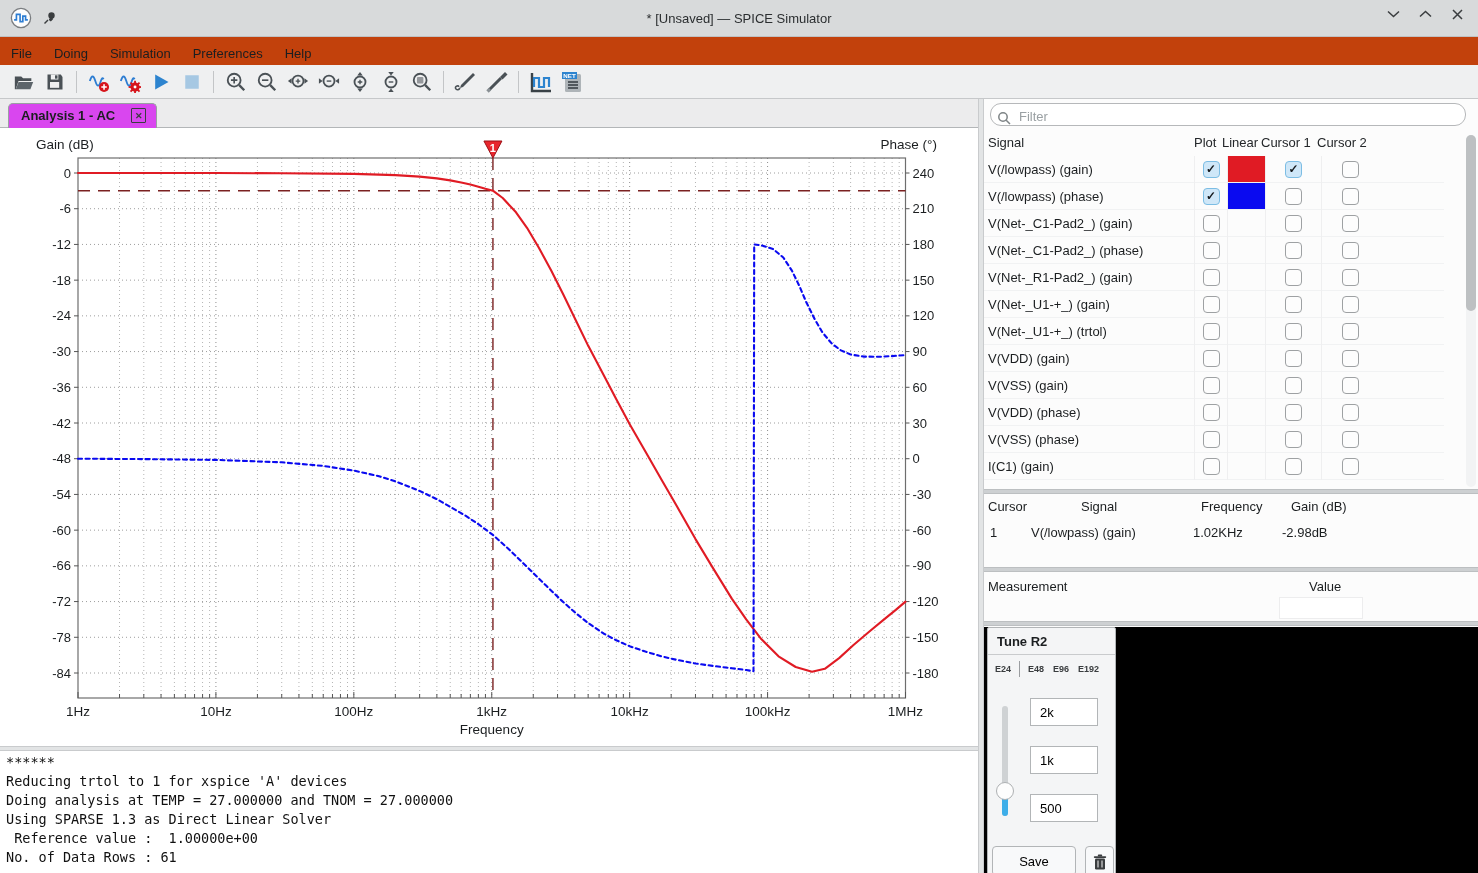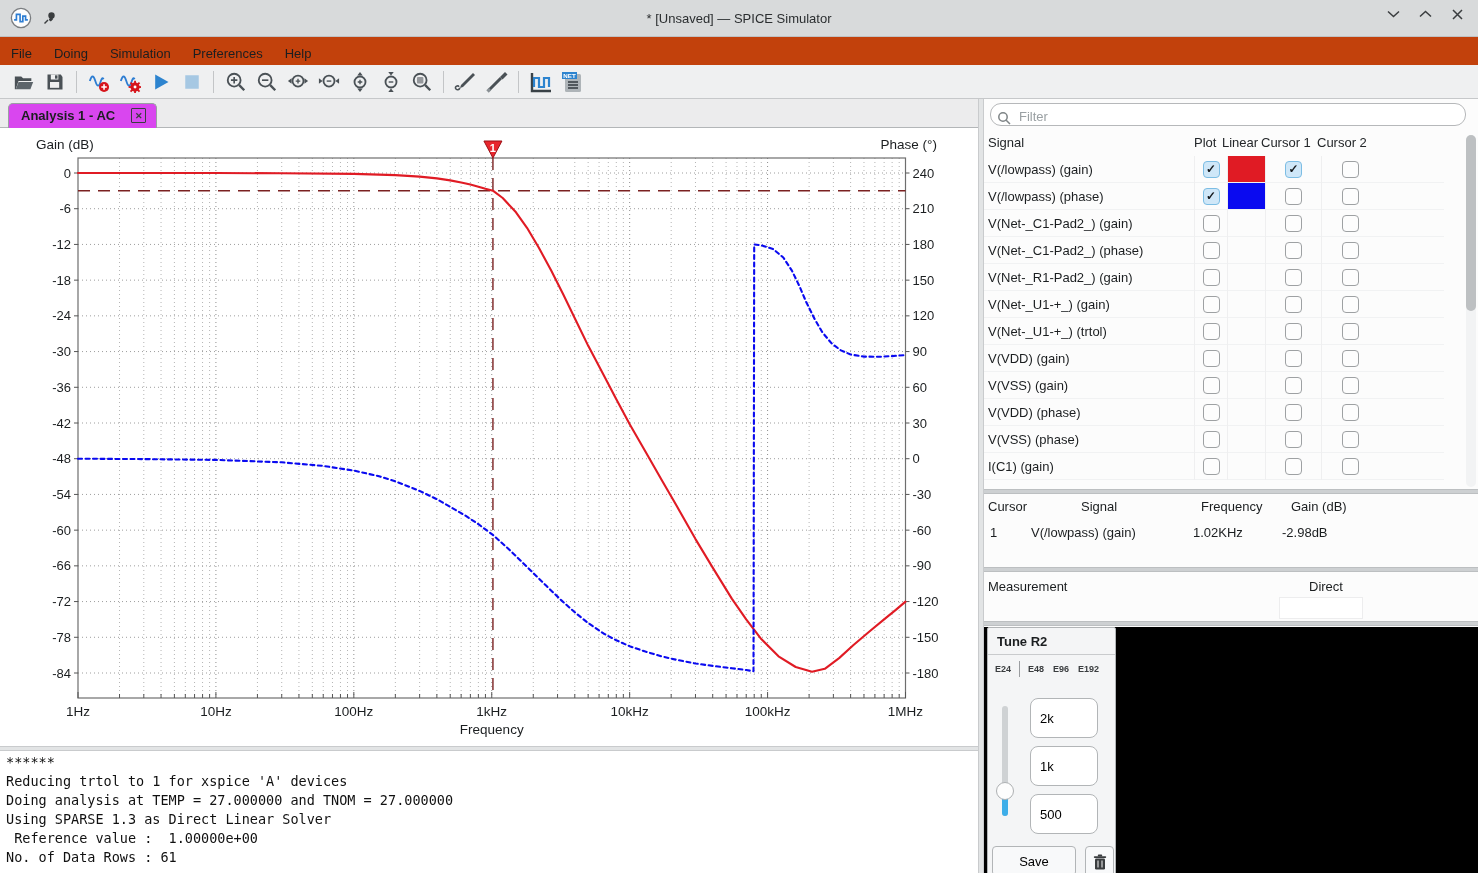--- a/index.html
+++ b/index.html
@@ -59,21 +59,21 @@
   .tune-area{position:absolute;left:0;top:528px;width:494px;bottom:0;background:#000000}
   .tune-box{position:absolute;left:3px;top:0px;width:127px;height:252px;border:1px solid #b2b5b7;
             background:#f4f5f6;border-radius:2px}
   .tune-title{padding:6px 9px 5px 9px;font-weight:bold;border-bottom:1px solid #c9cbcd}
   .eseries{display:flex;align-items:center;padding:6px 6px 0 7px;font-size:9px;font-weight:bold;color:#3a3d3f;gap:9px}
   .ediv{width:1px;height:16px;background:#9a9da0;margin:0 -1px}
   .slider-track{position:absolute;left:14px;top:78px;width:6px;height:110px;background:#cfd2d4;border-radius:3px}
   .slider-fill{position:absolute;left:0;bottom:0;width:6px;height:26px;background:#3daee9;border-radius:3px}
   .slider-thumb{position:absolute;left:-6px;top:76px;width:18px;height:18px;border-radius:50%;
                 background:#fdfdfd;border:1px solid #aeb1b3;box-sizing:border-box}
-  .tune-input{position:absolute;left:42px;width:68px;height:40px;border:1px solid #b2b5b7;border-radius:8px;
+  .tune-input{position:absolute;left:42px;width:68px;height:28px;border:1px solid #b2b5b7;border-radius:0;
               background:#fff;font:13px "Liberation Sans",sans-serif;padding:0 0 0 9px;box-sizing:border-box;outline:none}
   .save-btn{position:absolute;left:4px;top:218px;width:84px;height:30px;border:1px solid #b2b5b7;border-radius:4px;
             background:#f8f9fa;font:13px "Liberation Sans",sans-serif}
   .trash-btn{position:absolute;left:97px;top:218px;width:27px;height:30px;border:1px solid #b2b5b7;border-radius:4px;
              background:#f8f9fa;display:flex;align-items:center;justify-content:center}
   svg text{font-family:"Liberation Sans",sans-serif}
 </style>
 </head>
 <body>
 
@@ -664,21 +664,21 @@
     <div>
       <span class="abs" style="left:6px;top:426px">1</span>
       <span class="abs" style="left:47px;top:426px">V(/lowpass) (gain)</span>
       <span class="abs" style="left:209px;top:426px">1.02KHz</span>
       <span class="abs" style="left:298px;top:426px">-2.98dB</span>
     </div>
 
     <div class="rsplit" style="top:468px"></div>
 
     <span class="abs" style="left:4px;top:480px">Measurement</span>
-    <span class="abs" style="left:325px;top:480px">Direct</span>
+    <span class="abs" style="left:325px;top:480px">Value</span>
     <div class="meas-empty"></div>
 
     <div class="rsplit" style="top:522px"></div>
 
     <div class="tune-area">
       <div class="tune-box">
         <div class="tune-title">Tune R2</div>
         <div class="eseries">
           <span>E24</span>
           <span class="ediv"></span>

